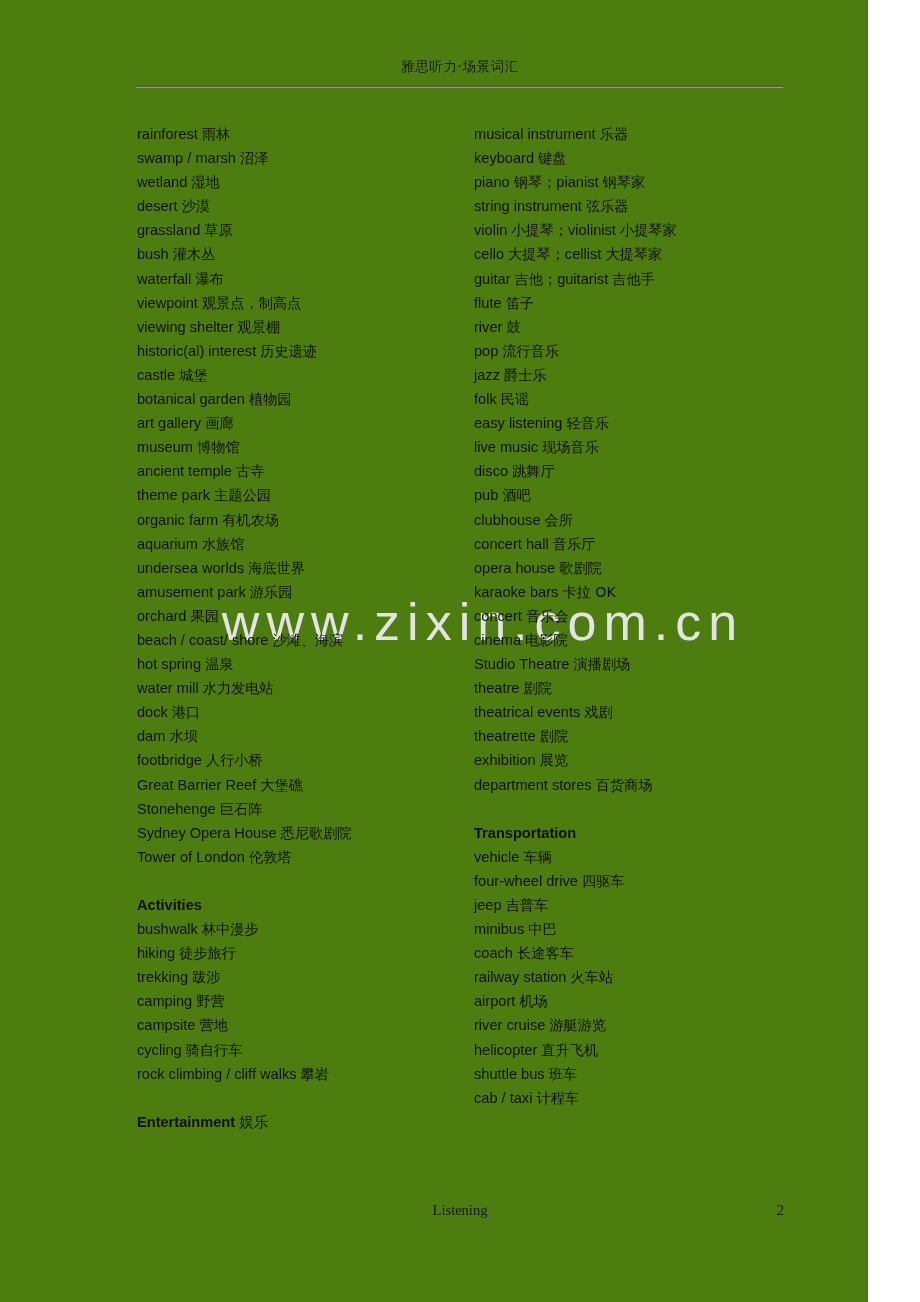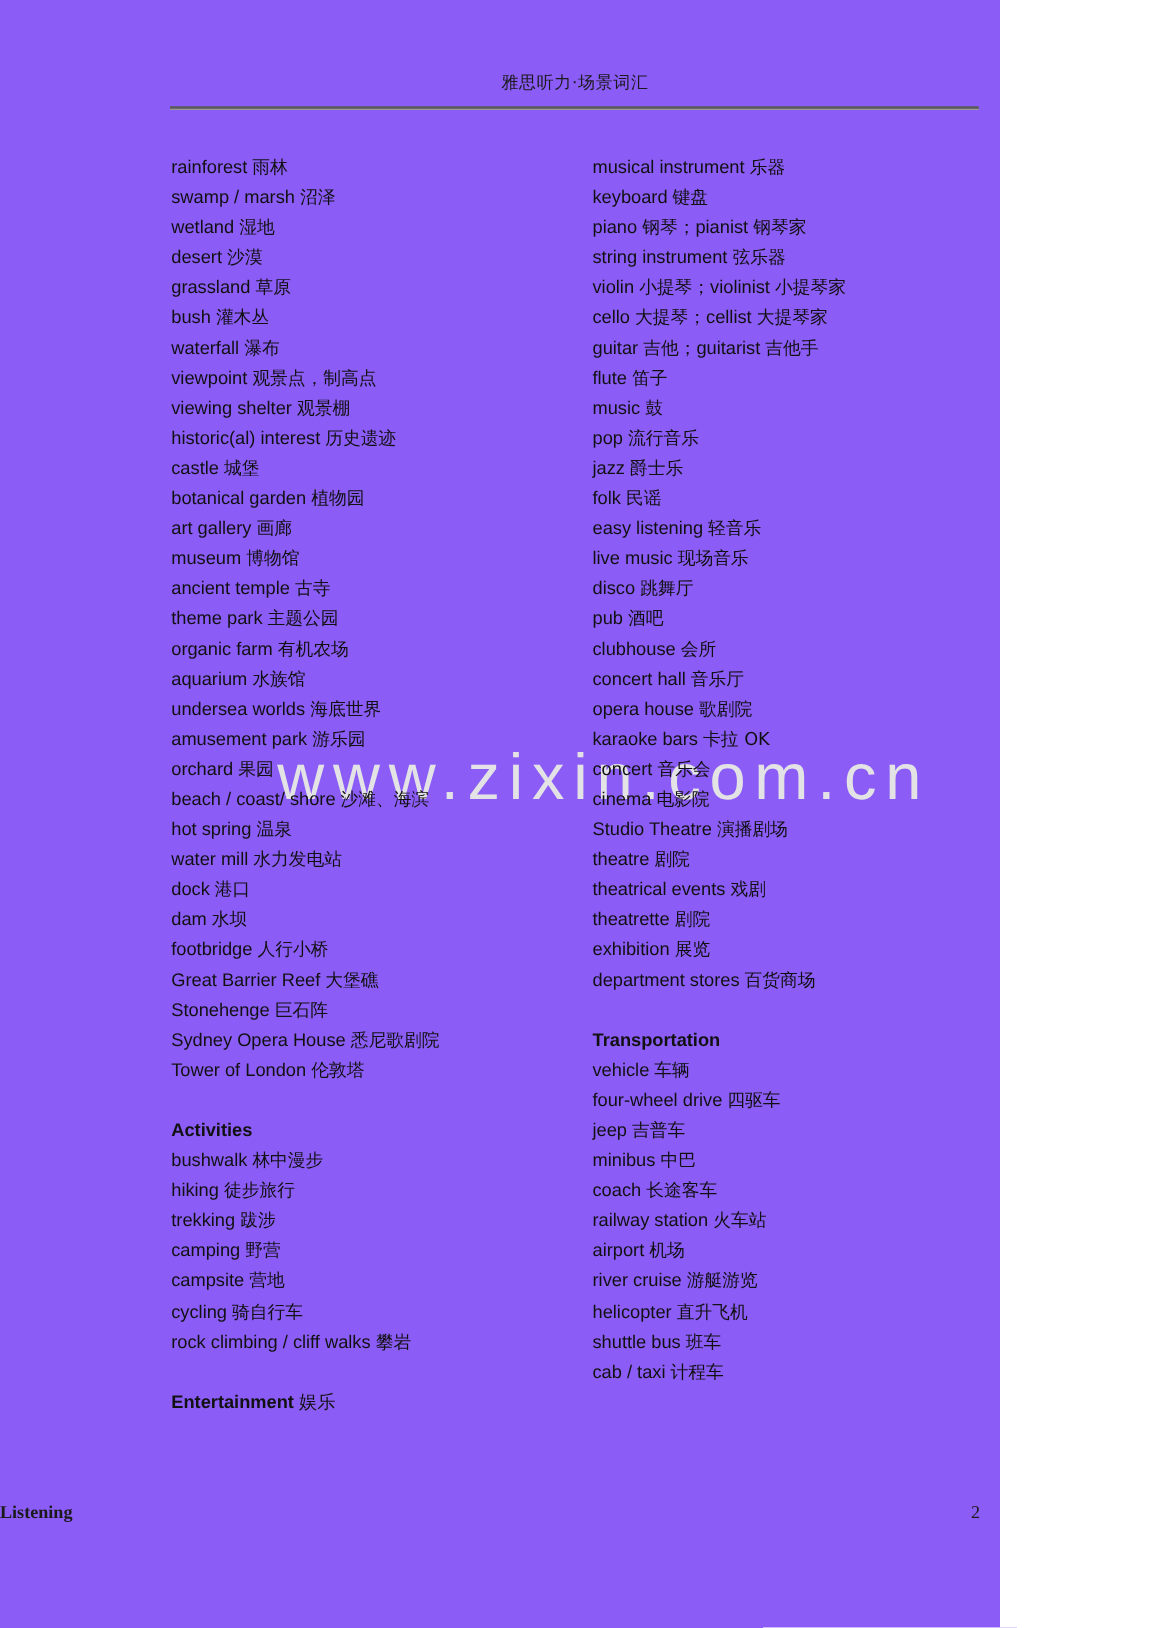--- a/index.html
+++ b/index.html
@@ -7,24 +7,24 @@
     margin: 0;
     padding: 0;
     background: #ffffff;
   }
   body {
     font-family: "Liberation Sans", "DejaVu Sans", sans-serif;
     color: #000000;
   }
   #page {
     position: relative;
-    width: 800px;
+    width: 868px;
     height: 1302px;
     overflow: hidden;
-    background: #8b5cf6;
+    background: #4d7c0f;
   }
 
   
   #header-area {
     position: absolute;
     left: 0;
     top: 0;
     width: 920px;
     height: 92px;
   }
@@ -112,25 +112,25 @@
     left: 0;
     top: 1203px;
     width: 920px;
     height: 40px;
   }
   #footer-label {
     position: absolute;
     left: 0;
     top: 0;
     width: 920px;
+    text-align: center;
     font-family: "Liberation Serif", "DejaVu Serif", serif;
     font-size: 14.5px;
     color: #1a1a1a;
     line-height: 1;
-    font-weight: bold;
   }
   #footer-page-number {
     position: absolute;
     right: 136px;
     top: 0;
     font-family: "Liberation Serif", "DejaVu Serif", serif;
     font-size: 14.5px;
     color: #1a1a1a;
     line-height: 1;
   }
@@ -194,21 +194,21 @@
       </div>
     <div class="column" id="col-right">
         <div class="entry"><span class="term">musical instrument </span><span class="gloss">乐器</span></div>
         <div class="entry"><span class="term">keyboard </span><span class="gloss">键盘</span></div>
         <div class="entry"><span class="term">piano </span><span class="gloss">钢琴；</span><span class="term">pianist </span><span class="gloss">钢琴家</span></div>
         <div class="entry"><span class="term">string instrument </span><span class="gloss">弦乐器</span></div>
         <div class="entry"><span class="term">violin </span><span class="gloss">小提琴；</span><span class="term">violinist </span><span class="gloss">小提琴家</span></div>
         <div class="entry"><span class="term">cello </span><span class="gloss">大提琴；</span><span class="term">cellist </span><span class="gloss">大提琴家</span></div>
         <div class="entry"><span class="term">guitar </span><span class="gloss">吉他；</span><span class="term">guitarist </span><span class="gloss">吉他手</span></div>
         <div class="entry"><span class="term">flute </span><span class="gloss">笛子</span></div>
-        <div class="entry"><span class="term">music </span><span class="gloss">鼓</span></div>
+        <div class="entry"><span class="term">river </span><span class="gloss">鼓</span></div>
         <div class="entry"><span class="term">pop </span><span class="gloss">流行音乐</span></div>
         <div class="entry"><span class="term">jazz </span><span class="gloss">爵士乐</span></div>
         <div class="entry"><span class="term">folk </span><span class="gloss">民谣</span></div>
         <div class="entry"><span class="term">easy listening </span><span class="gloss">轻音乐</span></div>
         <div class="entry"><span class="term">live music </span><span class="gloss">现场音乐</span></div>
         <div class="entry"><span class="term">disco </span><span class="gloss">跳舞厅</span></div>
         <div class="entry"><span class="term">pub </span><span class="gloss">酒吧</span></div>
         <div class="entry"><span class="term">clubhouse </span><span class="gloss">会所</span></div>
         <div class="entry"><span class="term">concert hall </span><span class="gloss">音乐厅</span></div>
         <div class="entry"><span class="term">opera house </span><span class="gloss">歌剧院</span></div>

